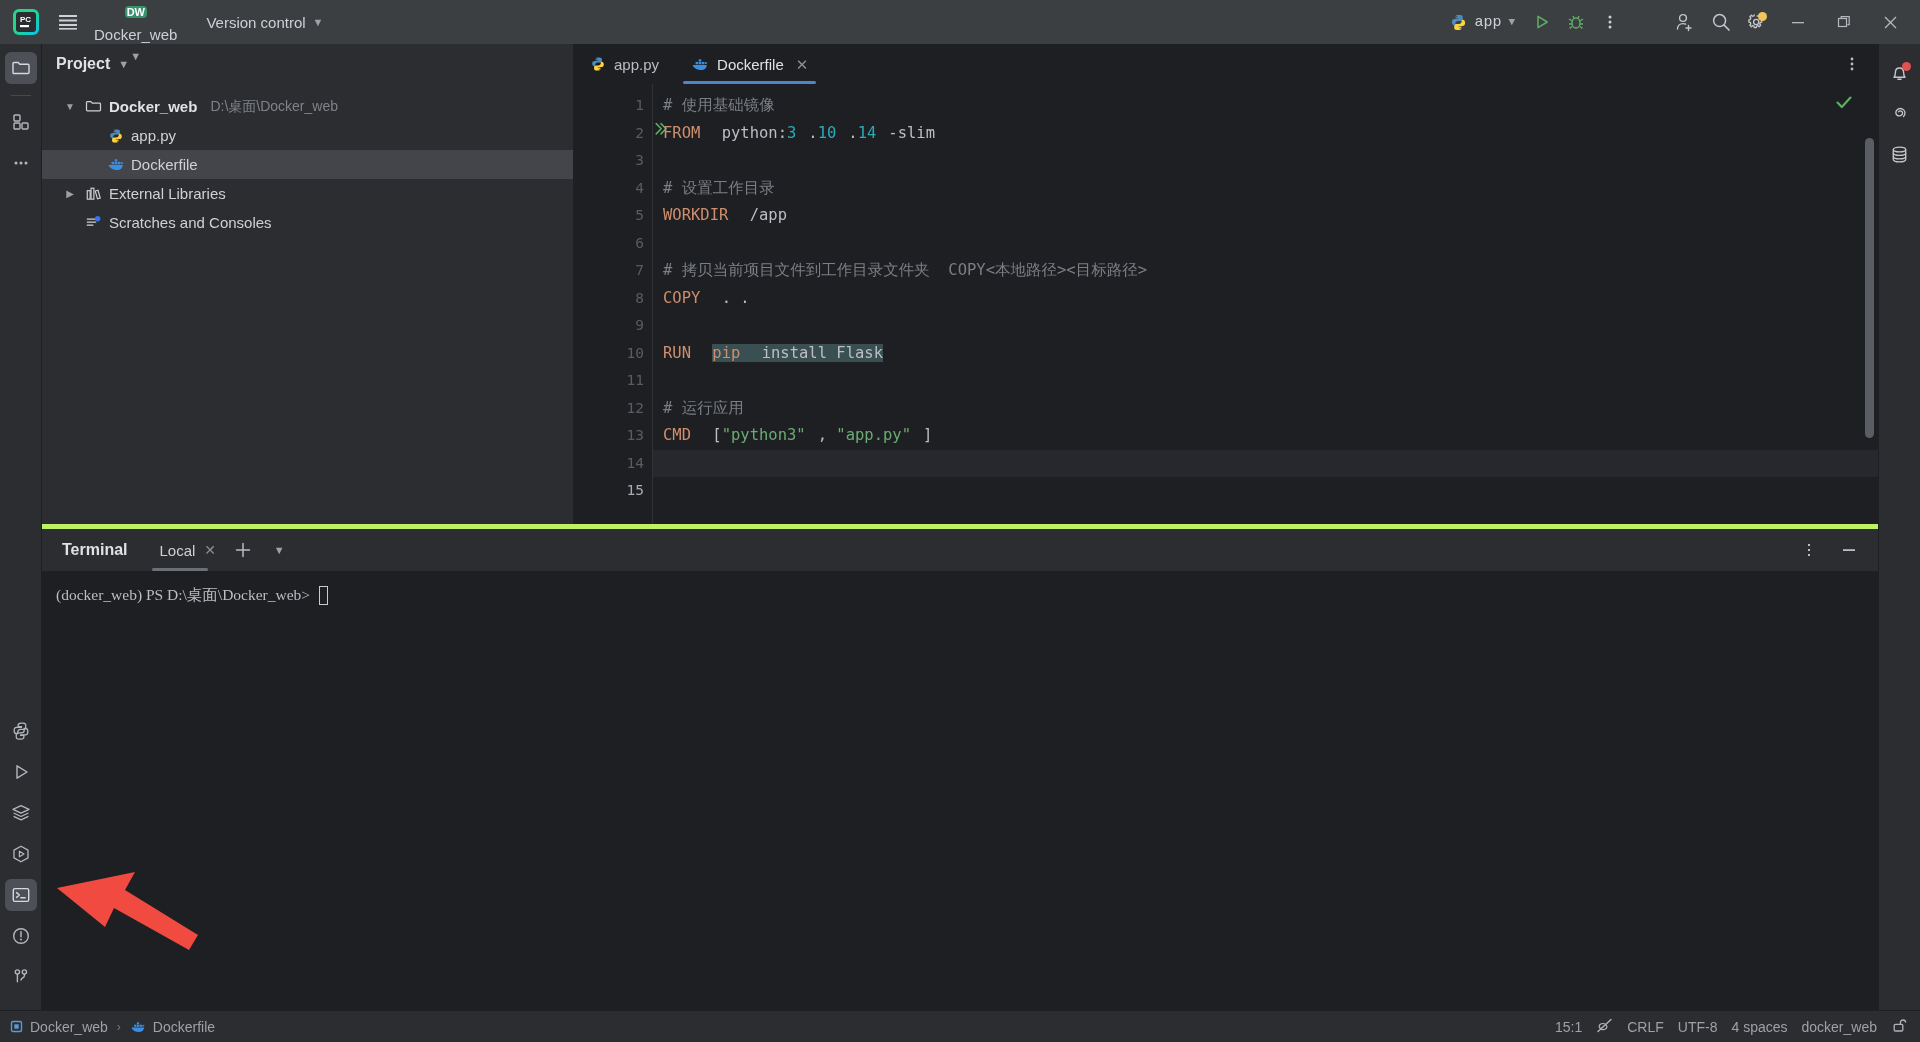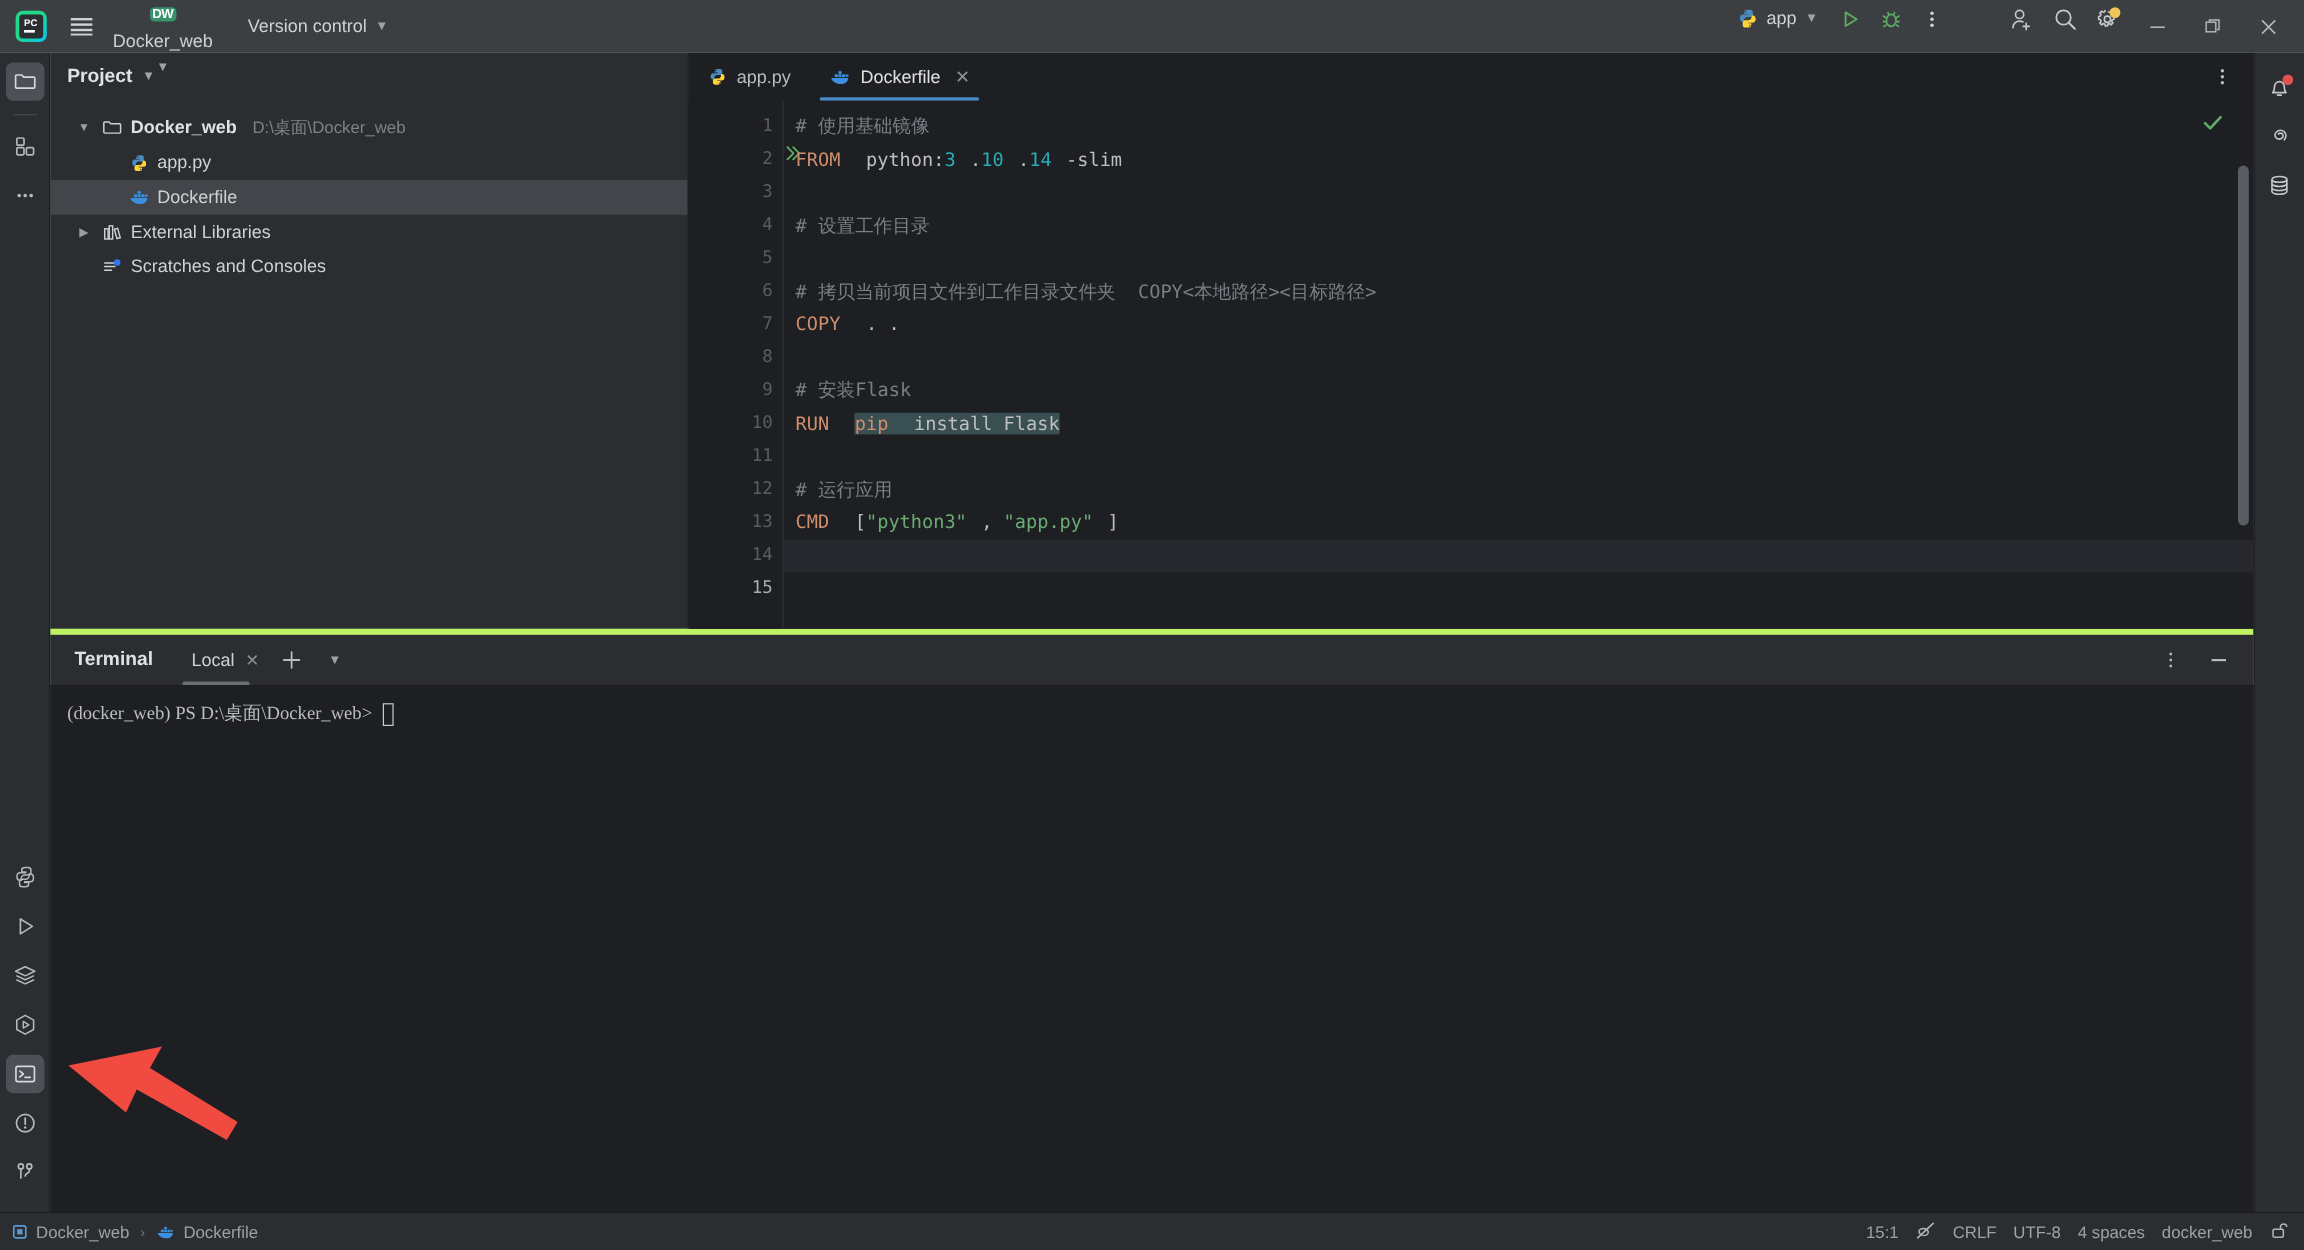--- a/index.html
+++ b/index.html
@@ -20,21 +20,21 @@
   
   .toolbar {
     height: 44px; flex: 0 0 44px;
     background: #3c3f41;
     display: flex; align-items: center;
     padding: 0 8px 0 10px;
     position: relative;
     z-index: 6;
   }
   .tb-left { display: flex; align-items: center; gap: 2px; }
-  .tb-right { margin-left: auto; display: flex; gap: 2px; }
+  .tb-right { margin-left: auto; display: flex; align-items: center; gap: 2px; font-family: Liberation Mono, monospace; }
   .tb-btn {
     height: 32px; min-width: 32px;
     display: flex; align-items: center; justify-content: center;
     border-radius: 5px; cursor: pointer;
     color: #ced0d6; font-size: 15px;
     padding: 0 6px;
   }
   .pc-logo { width: 28px; height: 28px; position: relative; margin-right: 10px; margin-left: 2px; }
 
   .proj-chip {
@@ -605,25 +605,25 @@
                 </div>
                 <div class="gl cur">
                   <span class="num">15</span>
                 </div>
               </div>
             <div class="code-col" id="codecol">
                 <div class="cl"><span class="k-cm"># 使用基础镜像</span></div>
                 <div class="cl"><span class="k-kw">FROM</span><span class="k-txt"> python:</span><span class="k-num">3</span><span class="k-txt">.</span><span class="k-num">10</span><span class="k-txt">.</span><span class="k-num">14</span><span class="k-txt">-slim</span></div>
                 <div class="cl">&nbsp;</div>
                 <div class="cl"><span class="k-cm"># 设置工作目录</span></div>
+                <div class="cl"><span class="k-kw">WORKDIR</span><span class="k-txt"> /app</span></div>
                 <div class="cl">&nbsp;</div>
                 <div class="cl"><span class="k-cm"># 拷贝当前项目文件到工作目录文件夹  COPY&lt;本地路径&gt;&lt;目标路径&gt;</span></div>
                 <div class="cl"><span class="k-kw">COPY</span><span class="k-txt"> . .</span></div>
                 <div class="cl">&nbsp;</div>
-                <div class="cl"><span class="k-cm"># 安装Flask</span></div>
                 <div class="cl"><span class="k-kw">RUN</span><span class="k-txt"> </span><span class="k-kw k-sel">pip</span><span class="k-txt k-sel"> install Flask</span></div>
                 <div class="cl">&nbsp;</div>
                 <div class="cl"><span class="k-cm"># 运行应用</span></div>
                 <div class="cl"><span class="k-kw">CMD</span><span class="k-txt"> [</span><span class="k-str">"python3"</span><span class="k-txt">, </span><span class="k-str">"app.py"</span><span class="k-txt">]</span></div>
                 <div class="cl curline">&nbsp;</div>
               </div>
             <div class="inspect-check">
               <svg width="20" height="20" viewBox="0 0 20 20">
                 <path d="M3.5 10.6 L7.8 15 L16.5 5.6" fill="none" stroke="#5fad65" stroke-width="2.2" stroke-linecap="round" stroke-linejoin="round"></path>
               </svg>

